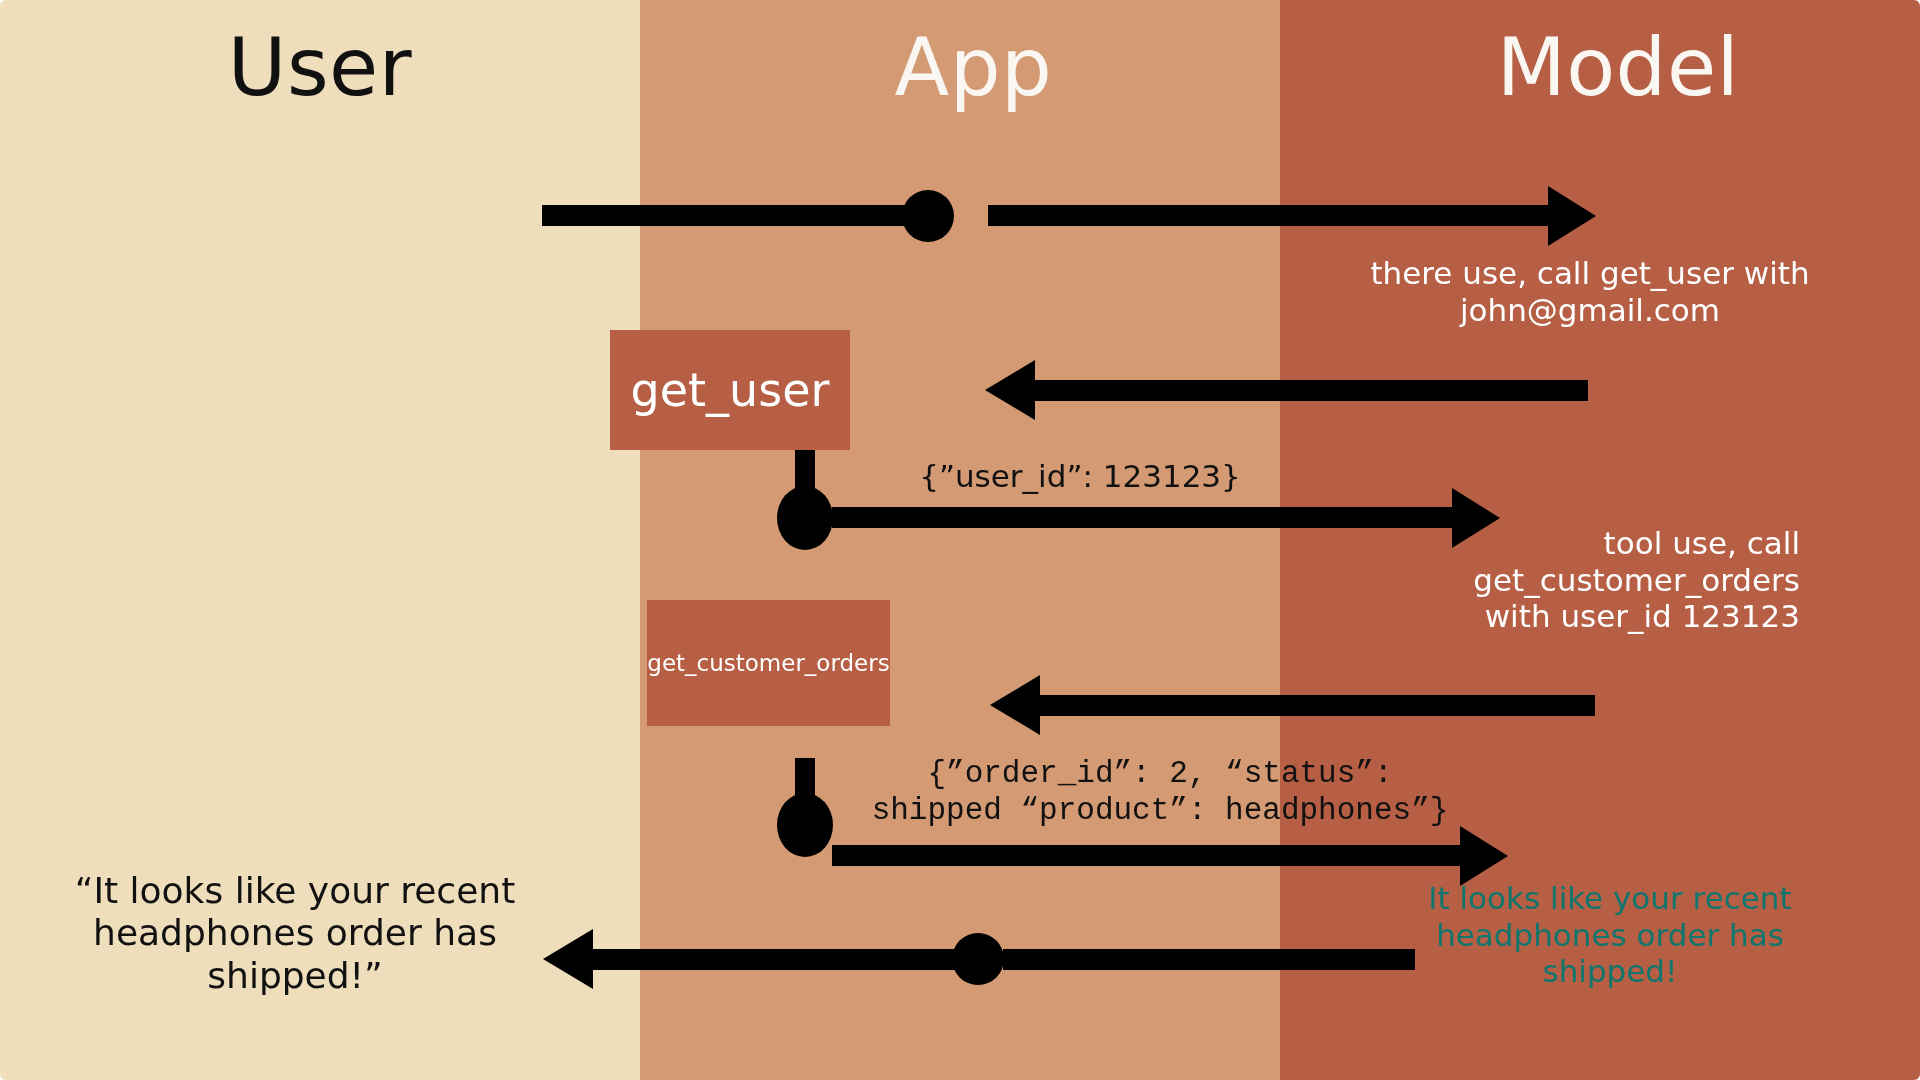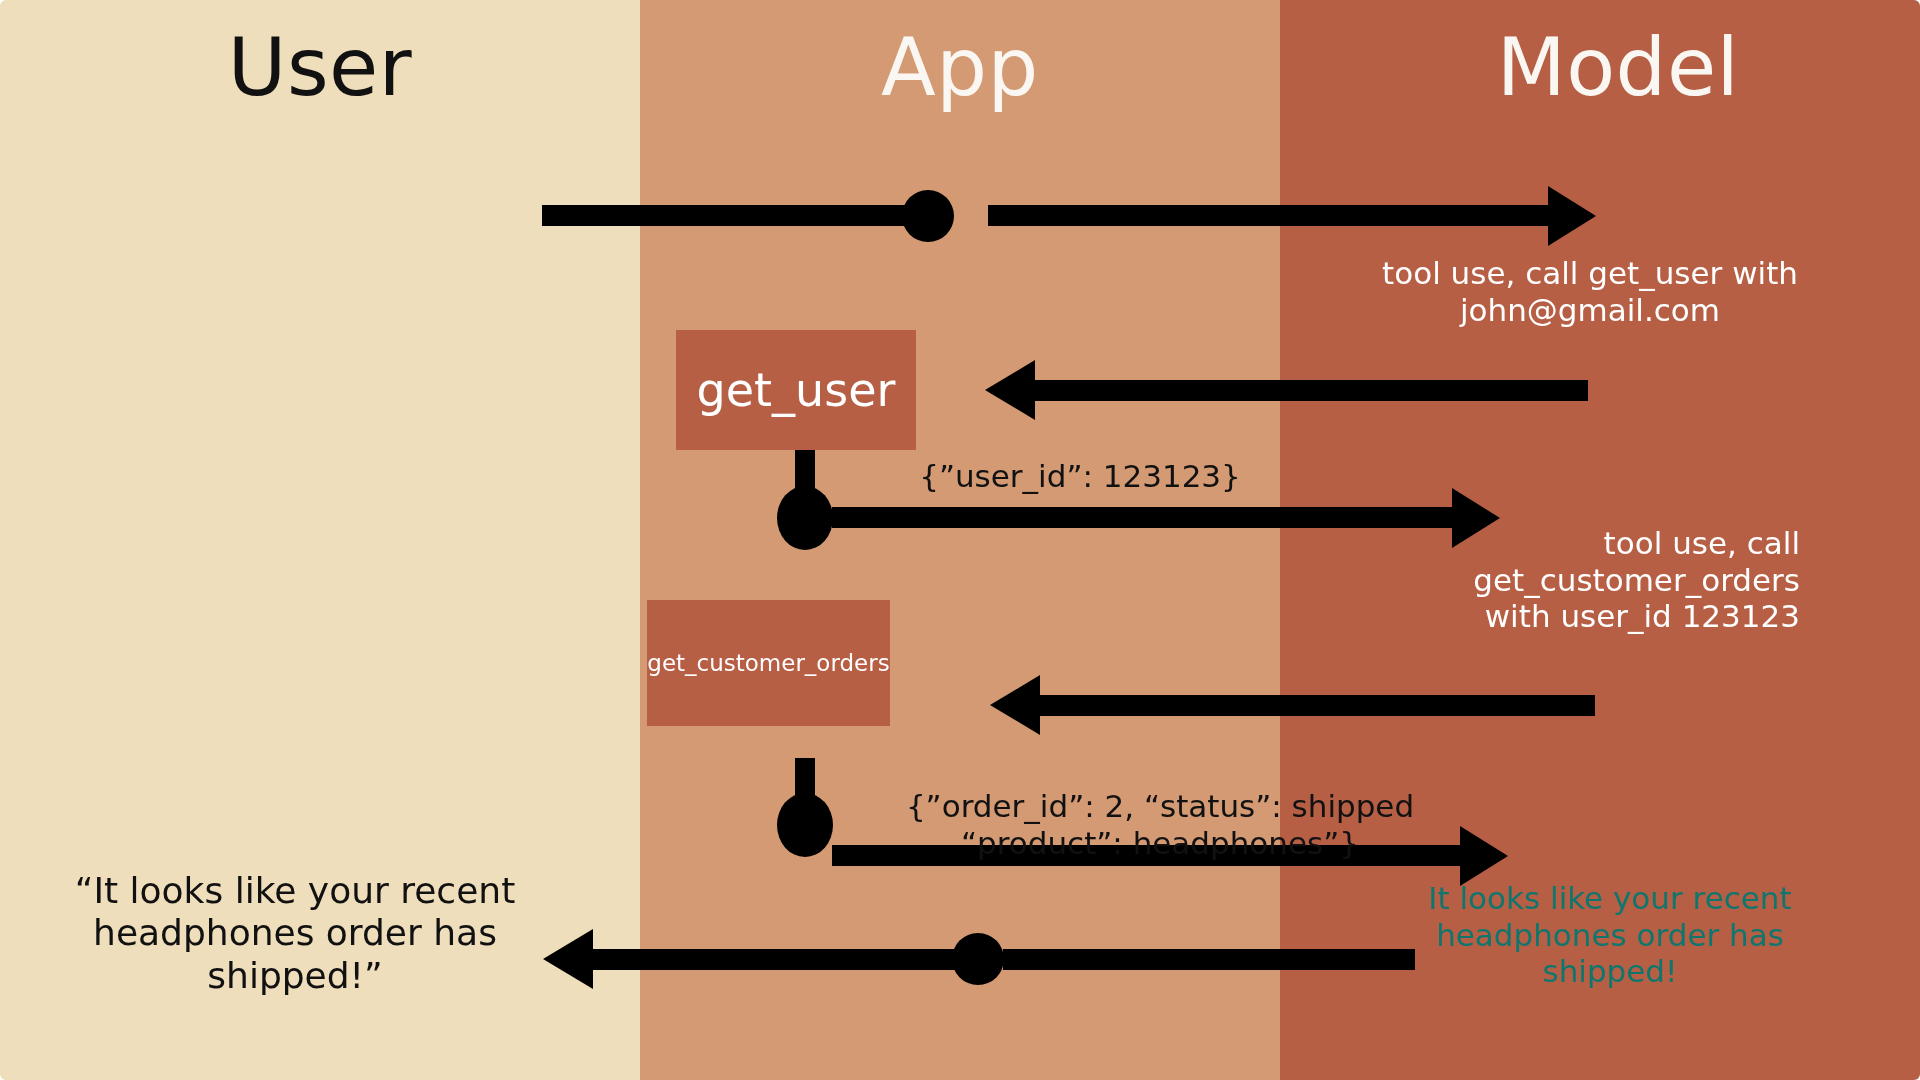--- a/index.html
+++ b/index.html
@@ -15,21 +15,21 @@
     overflow: hidden;
     font-family: "DejaVu Sans", "Liberation Sans", sans-serif;
     border-radius: 6px;
   }
   .lane {
     position: absolute;
     top: 0;
     bottom: 0;
   }
   #lane-user   { left: 0px;    width: 640px; }
-  #lane-app    { left: 640px;  width: 640px; }
+  #lane-app    { left: 640px;  width: 640px; padding-left: 9px; }
   #lane-model  { left: 1280px; width: 640px; padding-left: 12px; }
 
   .lane-title {
     position: absolute;
     top: 28px;
     width: 100%;
     text-align: center;
     font-size: 80px;
     line-height: 1;
     font-weight: 400;
@@ -110,29 +110,29 @@
     <rect x="832" y="845" width="628" height="21" fill="#000000"></rect>
     <polygon points="1460,826 1460,886 1508,856" fill="#000000"></polygon>
 
     <rect x="1003" y="949" width="412" height="21" fill="#000000"></rect>
     <circle cx="978" cy="959" r="26" fill="#000000"></circle>
     <rect x="590" y="949" width="365" height="21" fill="#000000"></rect>
     <polygon points="593,929 593,989 543,959" fill="#000000"></polygon>
   </svg>
 
 
-  <div class="msg light" id="msg-tool-call-1" style="left: 1320px; top: 255px; width: 540px; font-size: 31px; color: rgb(255, 255, 255);">tool use, call get_user with john@gmail.com</div>
+  <div class="msg light" id="msg-tool-call-1" style="left: 1320px; top: 255px; width: 540px; font-size: 31px; color: rgb(255, 255, 255);">there use, call get_user with john@gmail.com</div>
 
-  <div class="toolbox" id="toolbox-get-user" style="left:676px; top:330px; width:240px; height:120px; background:#B65F45; font-size:46px;">get_user</div>
+  <div class="toolbox" id="toolbox-get-user" style="left:610px; top:330px; width:240px; height:120px; background:#B65F45; font-size:46px;">get_user</div>
 
   <div class="msg dark" id="msg-tool-result-1" style="left: 880px; top: 458px; width: 400px; font-size: 31px; color: rgb(17, 17, 17);">{”user_id”: 123123}</div>
 
   <div class="msg light" id="msg-tool-call-2" style="left: 1400px; top: 525px; width: 400px; font-size: 31px; color: rgb(255, 255, 255); text-align: right;">tool use, call get_customer_orders with user_id 123123</div>
 
   <div class="toolbox" id="toolbox-get-customer-orders" style="left:647px; top:600px; width:243px; height:126px; background:#B65F45; font-size:23px;">get_customer_orders</div>
 
-  <div class="msg dark" id="msg-tool-result-2" style="left: 860px; top: 788px; width: 600px; font-size: 31px; color: rgb(17, 17, 17);">{”order_id”: 2, “status”: shipped “product”: headphones”}</div>
+  <div class="msg dark" id="msg-tool-result-2" style="left: 860px; top: 756px; width: 600px; font-size: 31px; color: rgb(17, 17, 17); font-family: Liberation Mono, monospace;">{”order_id”: 2, “status”: shipped “product”: headphones”}</div>
 
   <div class="msg dark" id="msg-user-final" style="left: 55px; top: 870px; width: 480px; font-size: 36px; color: rgb(17, 17, 17);">“It looks like your recent headphones order has shipped!”</div>
 
   <div class="msg light" id="msg-model-final" style="left: 1400px; top: 880px; width: 420px; font-size: 31px; color: #0f766e;">It looks like your recent headphones order has shipped!</div>
 
 </div>
 
 </body></html>

